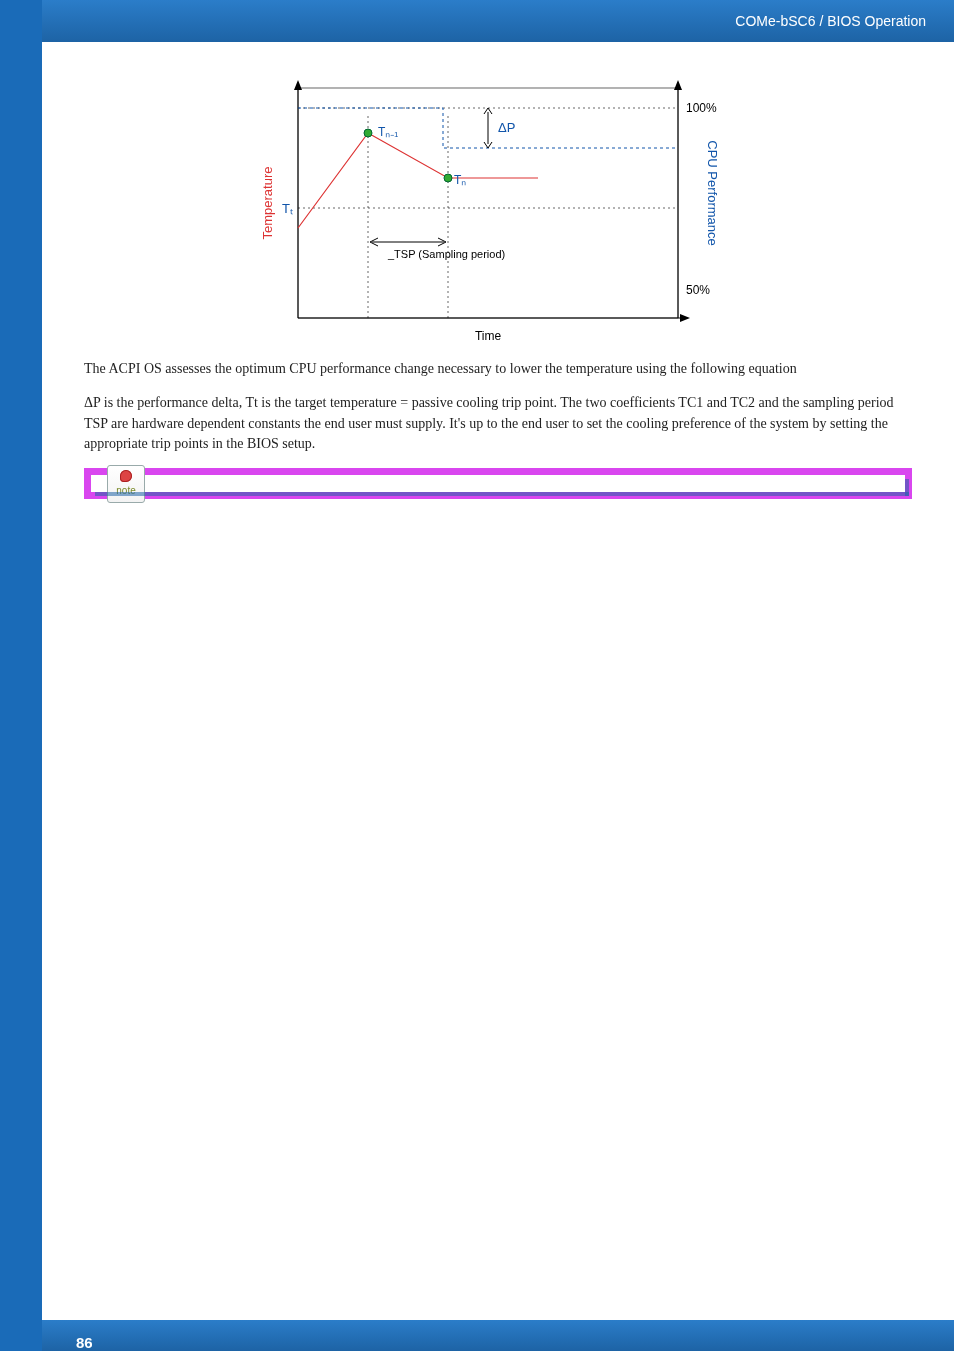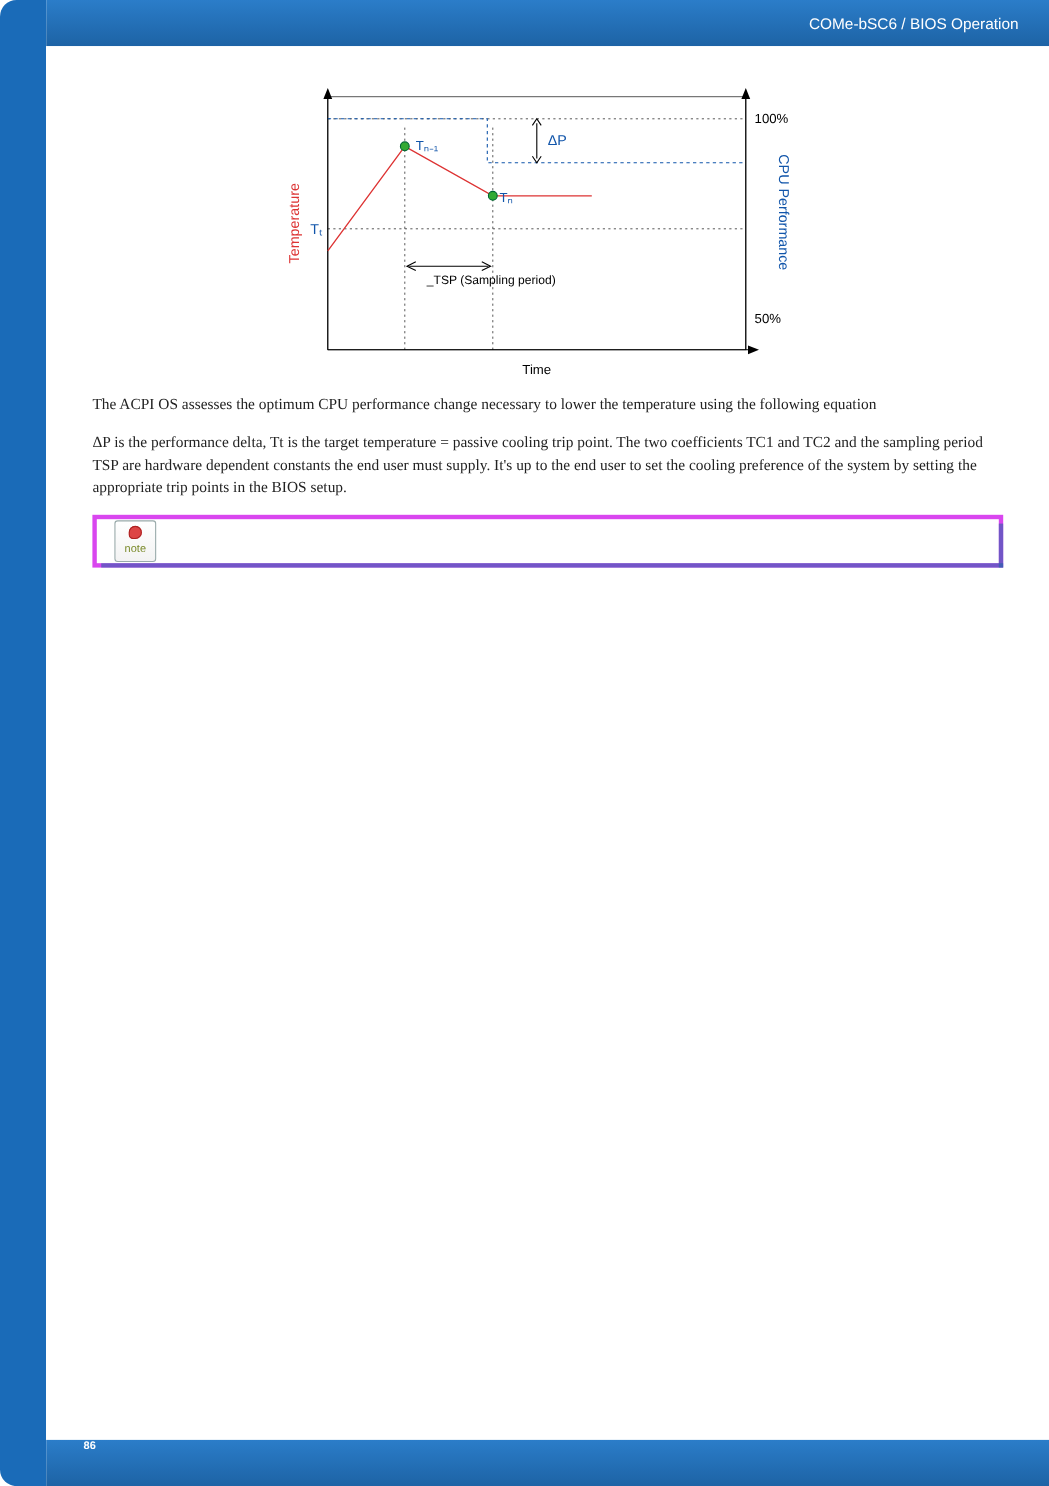--- a/index.html
+++ b/index.html
@@ -1,40 +1,39 @@
 <!DOCTYPE html>
 <html><head>
 <meta charset="utf-8">
 <style>
   * { margin:0; padding:0; box-sizing:border-box; }
   html,body { width:954px; height:1351px; font-family:"Segoe UI","Helvetica Neue",Arial,sans-serif; }
   .page {
     width:954px; height:1351px;
     background:linear-gradient(to right,#1a6bb8 0,#1a6bb8 42px,#fff 42px,#fff 100%);
     position:relative;
-    border-radius:15px;
   }
   .header-bar {
     position:absolute; top:0; left:42px; right:0; height:42px;
     background:linear-gradient(to bottom,#2b7dc9 0%,#1d63a5 100%);
     color:#fff; font-size:14px; display:flex; align-items:center; justify-content:flex-end;
     padding-right:28px;
   }
   .content {
     position:absolute; top:42px; left:42px; right:0; bottom:42px;
     background:#fff; padding:30px 42px 0 42px;
     color:#222; font-size:14px; line-height:1.45;
   }
   .chart-wrap { width:100%; display:flex; justify-content:center; margin:6px 0 2px 0; }
   .chart-svg { width:520px; height:275px; }
   .chart-svg text { font-family:Arial,sans-serif; }
   .para { margin:6px 0 14px 0;font-family:Liberation Serif, serif; }
   .formula { font-weight:700; margin:8px 0 16px 0; }
   .note-box {
-    border:4px solid #d946ef; width:100%; position:relative; padding:16px 18px 24px 76px;
+    border:7px solid #d946ef; width:100%; position:relative; padding:16px 18px 1px 76px;
     margin-top:10px;
   }
   .note-box::after {
     content:""; position:absolute; top:4px; left:100%; width:4px; height:100%; background:#1d63a5; opacity:.55;
   }
   .note-box-shadow {
     position:absolute; left:4px; right:-4px; top:100%; height:4px; background:#1d63a5; opacity:.55;
   }
   .note-icon {
     position:absolute; left:16px; top:50%; transform:translateY(-50%);
@@ -43,23 +42,23 @@
     display:flex; align-items:flex-end; justify-content:center;
     font-size:10px; color:#7a8a2a; padding-bottom:3px;
   }
   .note-icon::before {
     content:""; position:absolute; top:4px; left:50%; transform:translateX(-50%);
     width:12px; height:12px; background:#d44; border-radius:50% 50% 50% 4px;
     box-shadow:0 0 0 1px #a22 inset;
   }
   .note-text a { color:#1446d6; text-decoration:underline; }
   .footer-bar {
-    position:absolute; bottom:0; left:42px; right:0; height:42px;
+    position:absolute; bottom:0; left:42px; right:0; height:31px;
     background:linear-gradient(to bottom,#2b7dc9 0%,#1d63a5 100%);
-    color:#fff; font-size:10px; font-weight:700; display:flex; align-items:flex-start;
+    color:#fff; font-size:15px; font-weight:700; display:flex; align-items:flex-end;
     padding-left:34px;
   }
 </style>
 </head>
 <body>
 
 <div class="page">
   <div class="header-bar">
     <span>COMe-bSC6 / BIOS Operation</span>
   </div>

